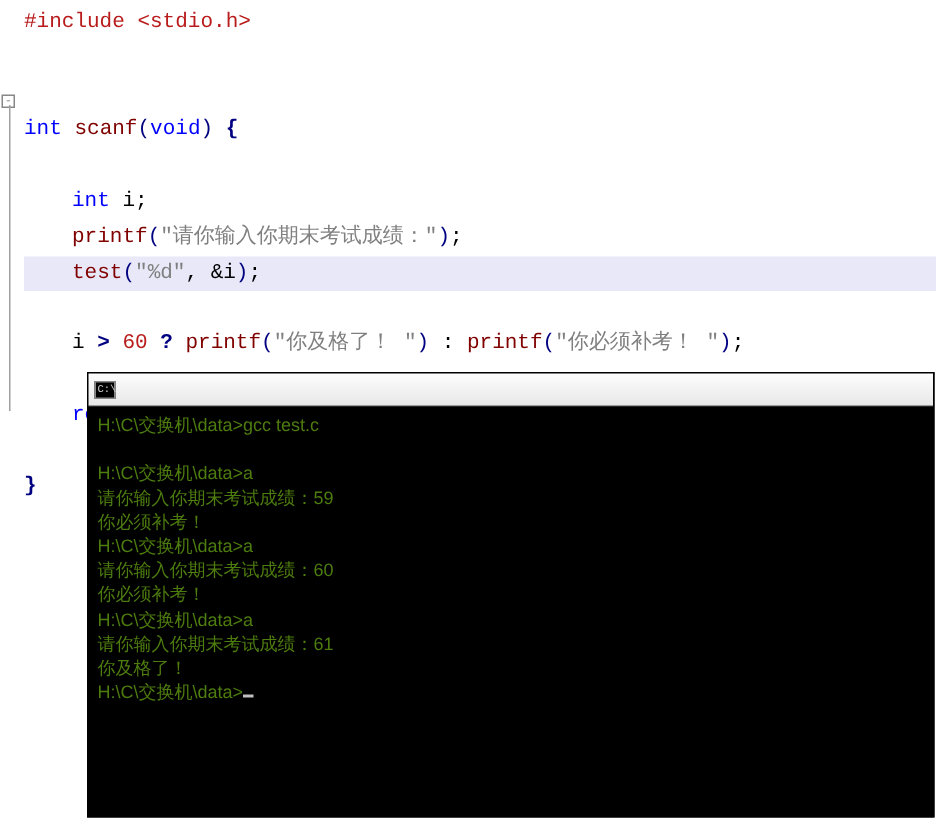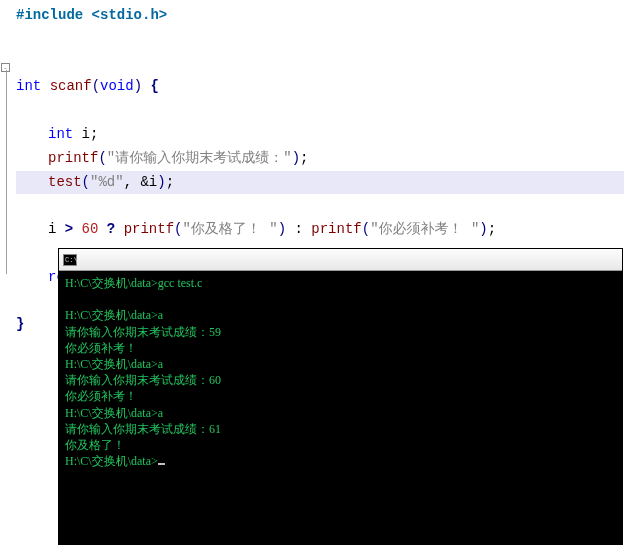--- a/index.html
+++ b/index.html
@@ -34,21 +34,21 @@
   border: 1px solid #888;
   background: #fff;
   font-size: 8px;
   line-height: 7px;
   text-align: center;
   color: #888;
 }
 .code-line { white-space: pre; }
 .highlighted { background: #e8e8f8; }
 .kw { color: #0000ff; margin-top: 40px; }
-.pp { color: #0369a1; font-weight: bold; }
+.pp { color: #b91c1c; }
 .fn { color: #800000; }
 .str { color: #808080; }
 .num { color: #b91c1c; }
 .op { color: #000080; font-weight: bold; }
 .paren { color: #000080; }
 .indent1 { padding-left: 32px; }
 
 .console-window {
   position: absolute;
   left: 58px;
@@ -78,22 +78,22 @@
   text-align: left;
   padding-left: 1px;
 }
 .console-title {
   font-family: "Microsoft YaHei", Tahoma, sans-serif;
   font-size: 11px;
   color: #333;
 }
 .console-body {
   background: #000;
-  color: #22c55e;
-  font-family: Liberation Serif, serif;
+  color: #4d7c0f;
+  font-family: Liberation Sans, sans-serif;
   font-size: 12px;
   padding: 4px 6px;
   line-height: 1.35;
   height: calc(100% - 22px);
   white-space: pre;
 }
 .cursor {
   display: inline-block;
   width: 7px;
   height: 2px;

